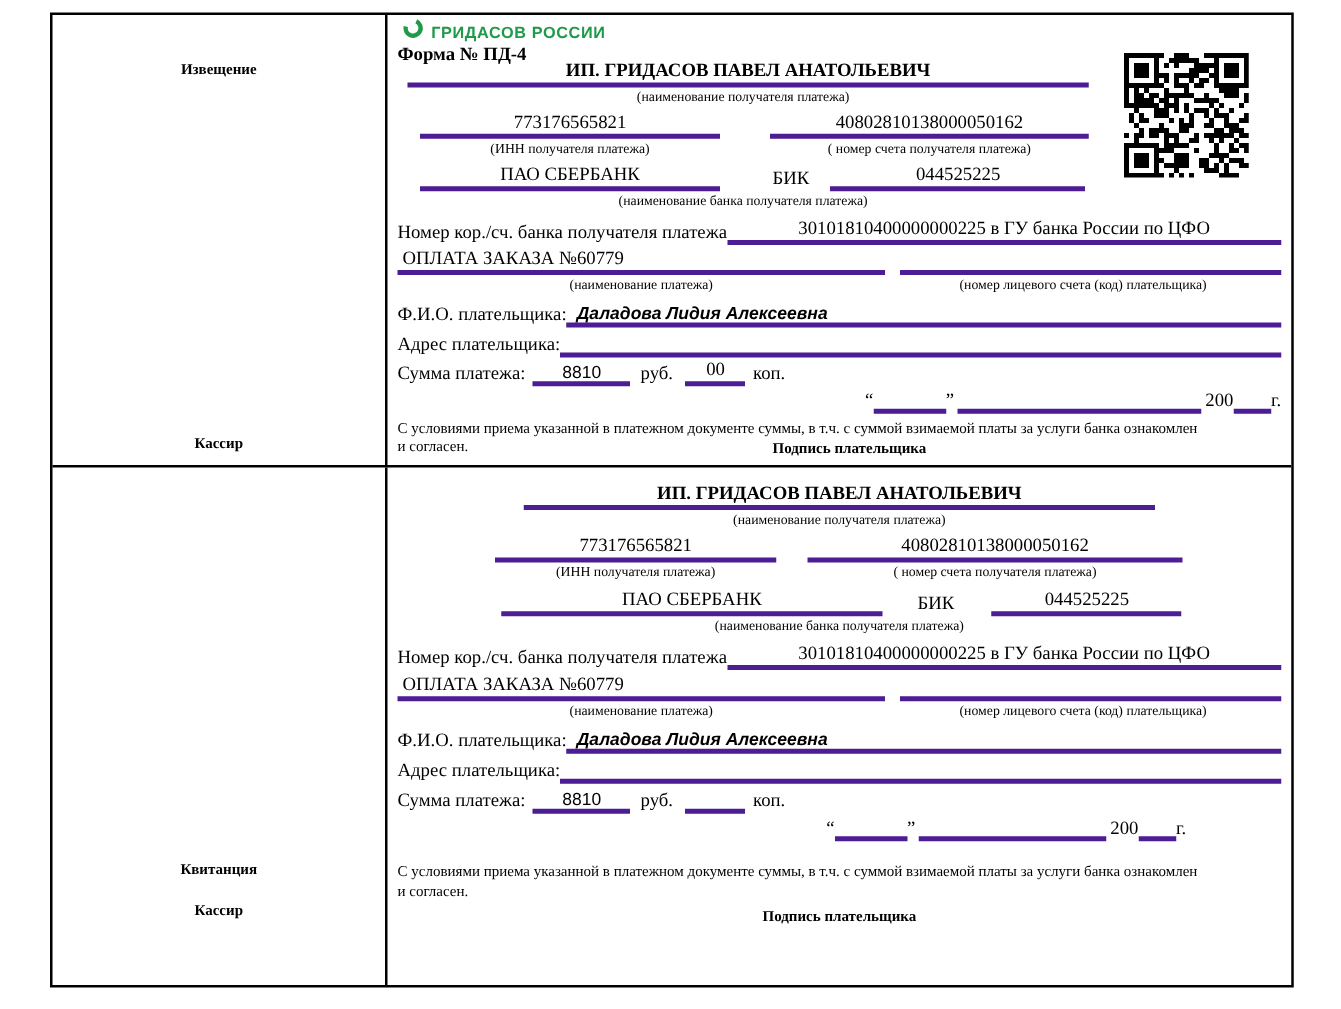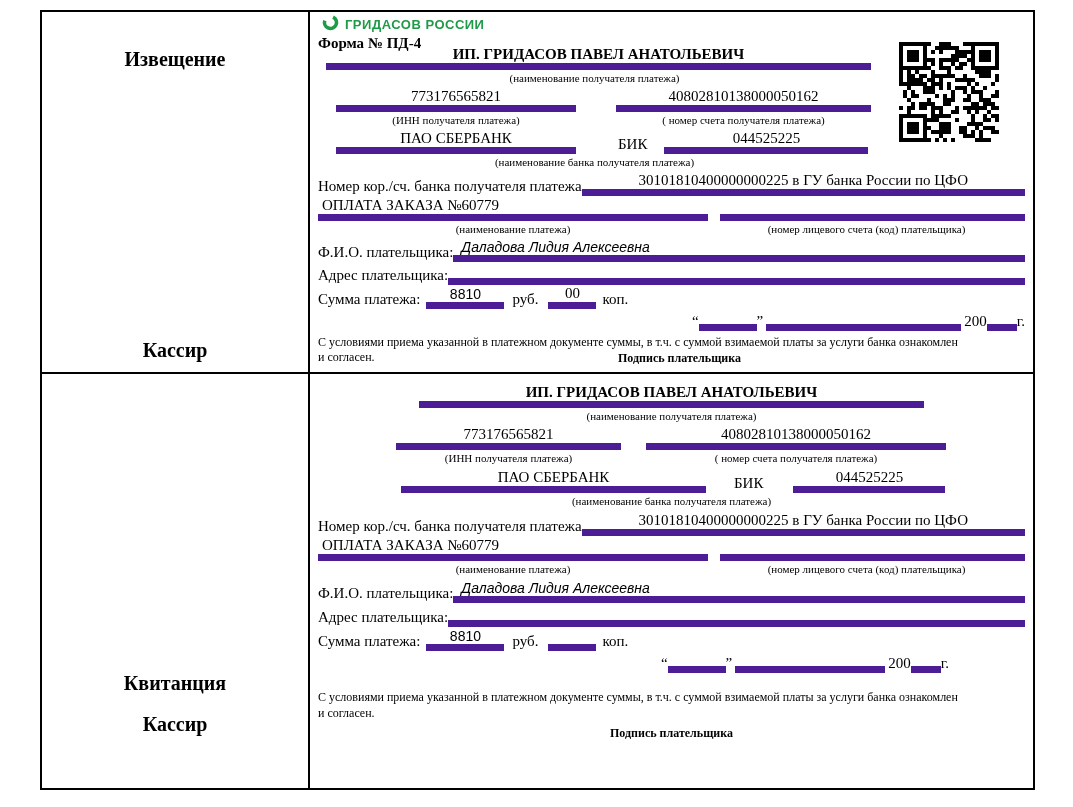--- a/index.html
+++ b/index.html
@@ -15,50 +15,50 @@
   }
   .section { display:flex; }
   .section.notice { height:362px; border-bottom:2px solid #000; }
   .section.receipt { flex:1; }
   .side {
     width:268px; flex-shrink:0; border-right:2px solid #000;
     display:flex; flex-direction:column; align-items:center;
   }
   .side-notice { justify-content:space-between; padding:36px 0 10px; }
   .side-receipt { justify-content:flex-end; padding-bottom:52px; gap:18px; }
-  .side-label { font-weight:bold; font-size:20px; }
+  .side-label { font-weight:bold; font-size:12px; }
 
   .form { flex:1; position:relative; overflow:hidden; display:flex; flex-direction:column; padding:2px 8px 6px; }
   .form-receipt { padding-top:10px; }
 
   .row { display:flex; align-items:flex-end; }
   .r-head { height:32px; width:565px; align-items:center; justify-content:space-between; }
   .r-name { height:24px; }
   .r-cap  { height:18px; align-items:flex-start; padding-top:2px; }
   .r-inn  { height:24px; }
   .r-bank { height:25px; }
   .r-corr { height:25px; }
   .r-pay  { height:25px; }
   .r-fio  { height:24px; }
   .r-addr { height:24px; }
   .r-sum  { height:24px; }
   .r-date { height:22px; justify-content:flex-end; }
 
   .narrow { width:553px; }
   .uline {
     display:inline-flex; justify-content:center; align-items:flex-end;
-    border-bottom:7px solid #4c1d95; white-space:nowrap;
+    border-bottom:4px solid #4c1d95; white-space:nowrap;
   }
   .u-flex { flex:1;align-items:flex-end; }
   .cap { font-size:11px; text-align:center; display:inline-block; }
   .cap-full { width:100%; }
   .bold { font-weight:bold; }
   .lbl { white-space:nowrap; padding-bottom:1px; }
   .val { font-family:"Liberation Sans","DejaVu Sans",sans-serif; font-size:14px; }
-  .val-it { font-style:italic; }
+  .val-it { font-style:italic;font-weight:bold; }
   .left-in { justify-content:flex-start; padding-left:8px; }
 
   
   .n-u-inn  { width:240px; margin-left:18px; }
   .n-u-acc  { width:255px; margin-left:40px; }
   .n-c-inn  { width:240px; margin-left:18px; }
   .n-c-acc  { width:255px; margin-left:40px; }
   .n-u-bank { width:240px; margin-left:18px; }
   .n-bik    { margin-left:42px; }
   .n-u-bik  { width:204px; margin-left:17px; }

